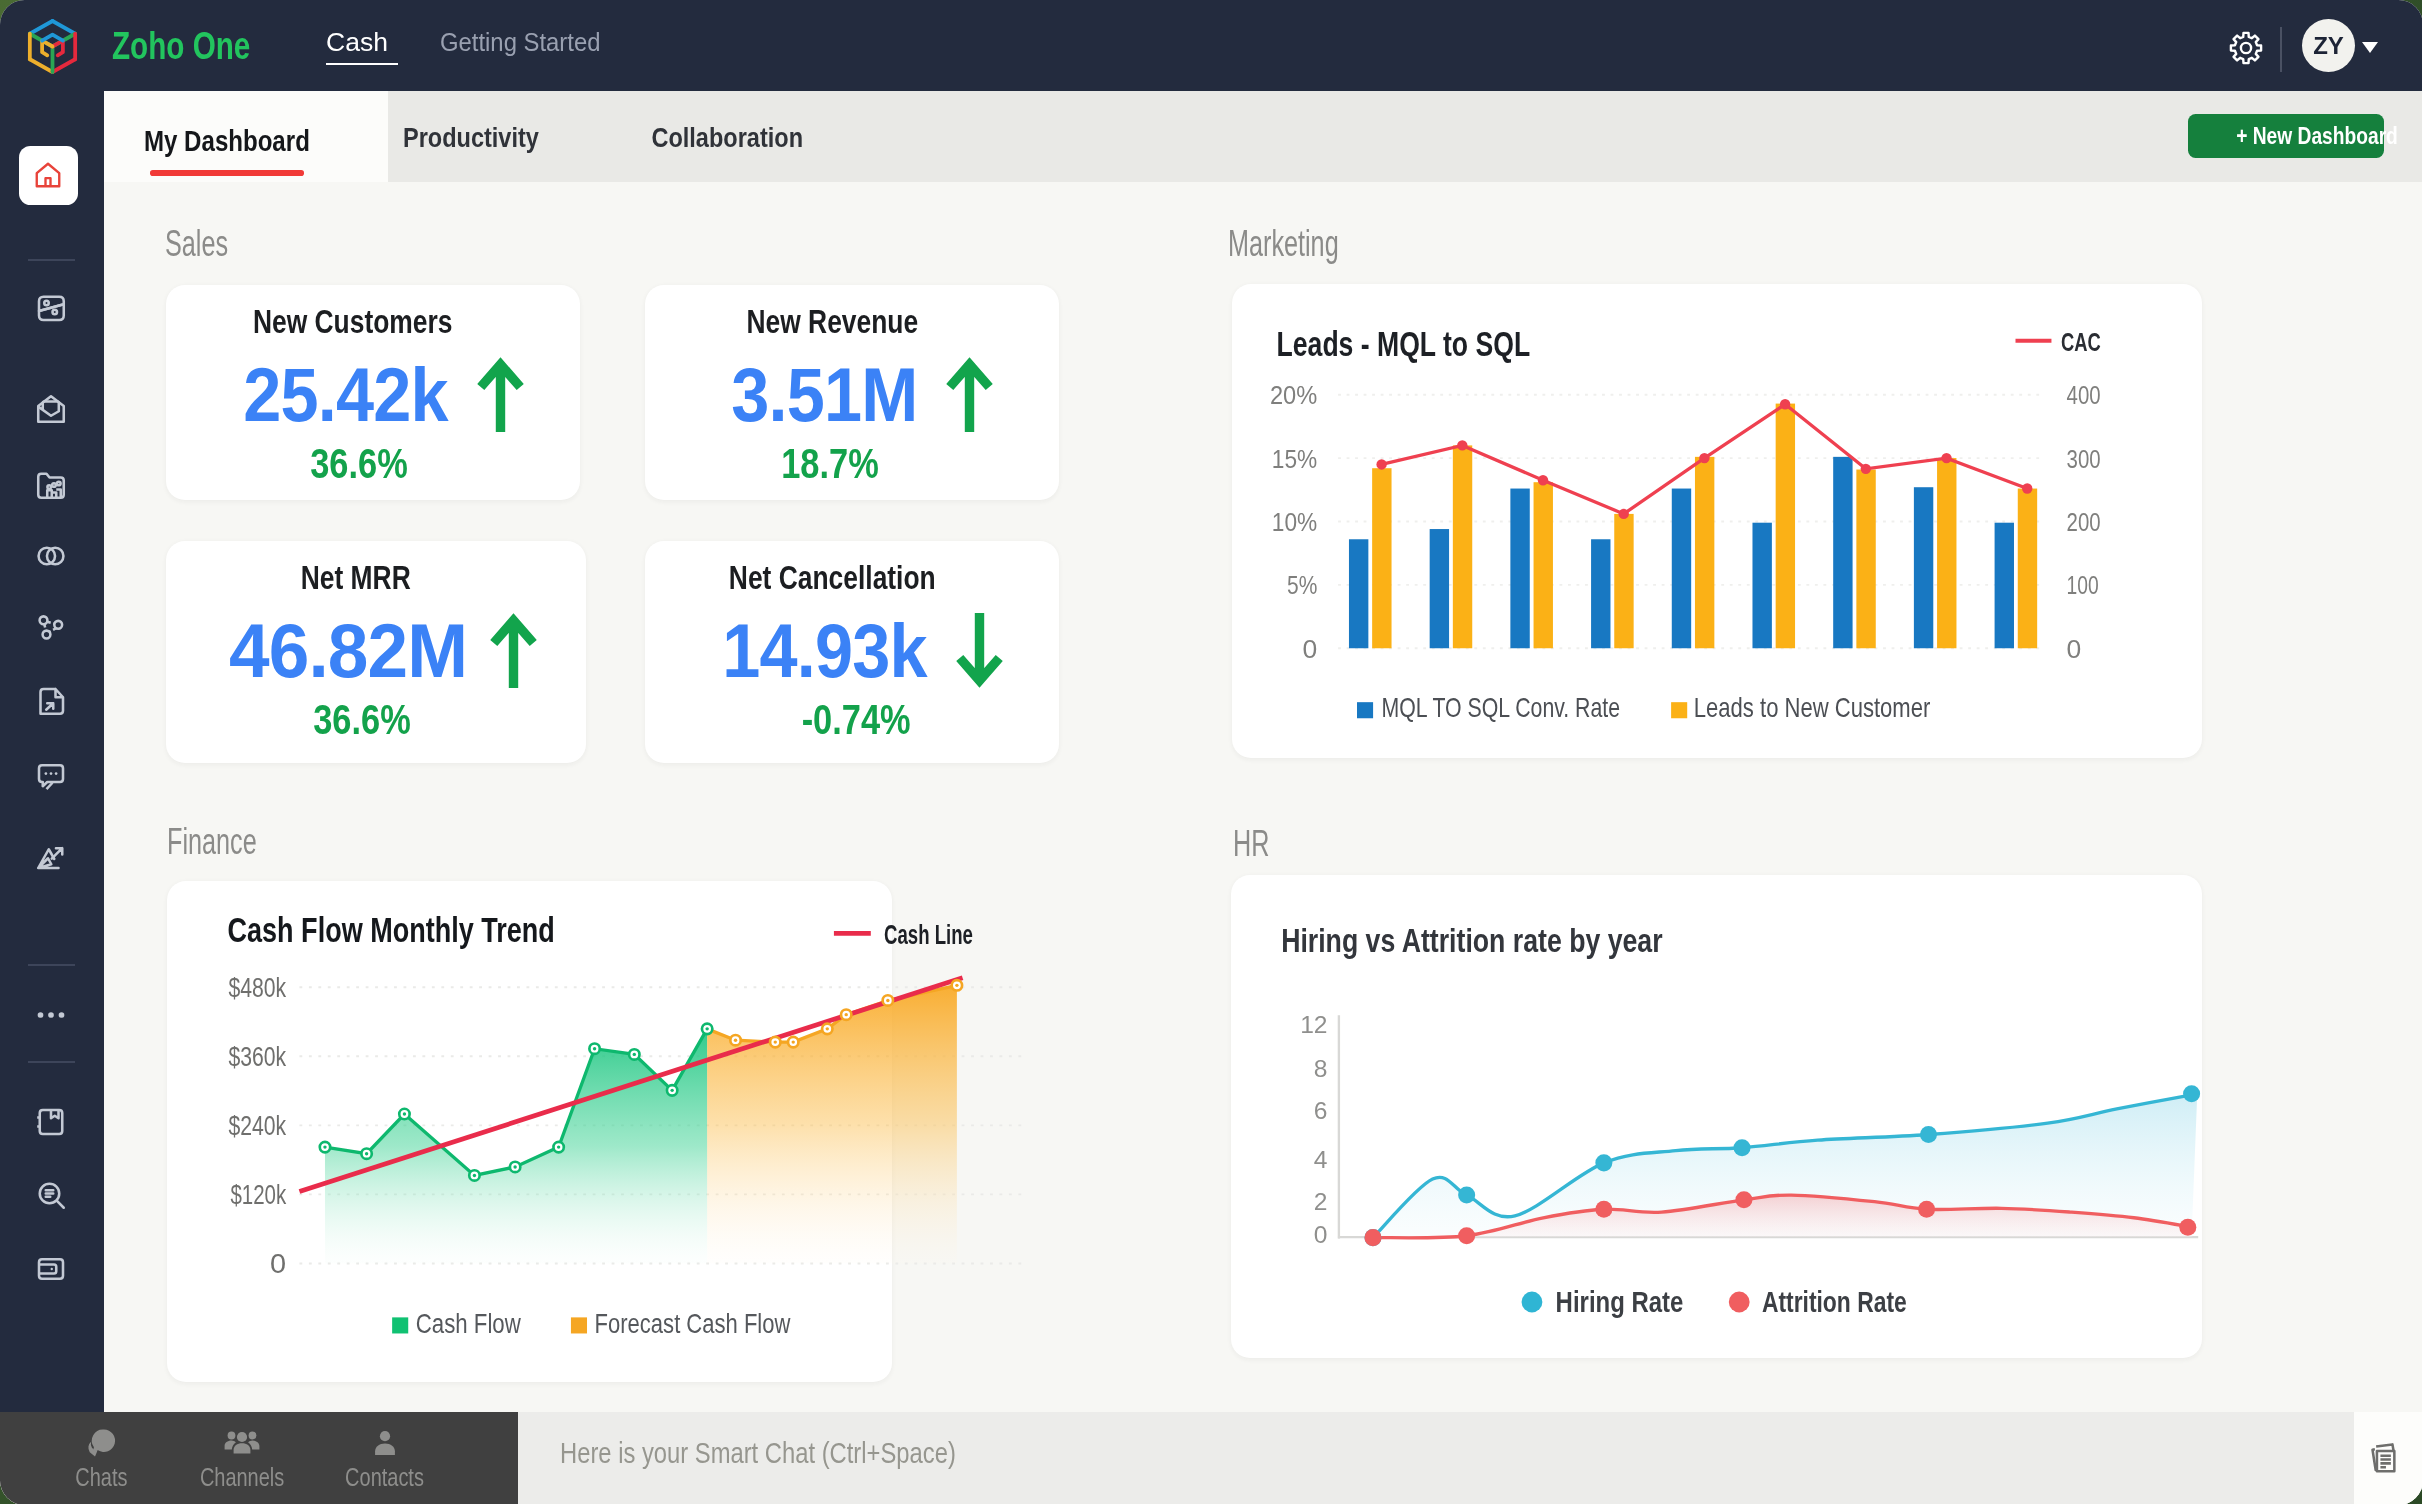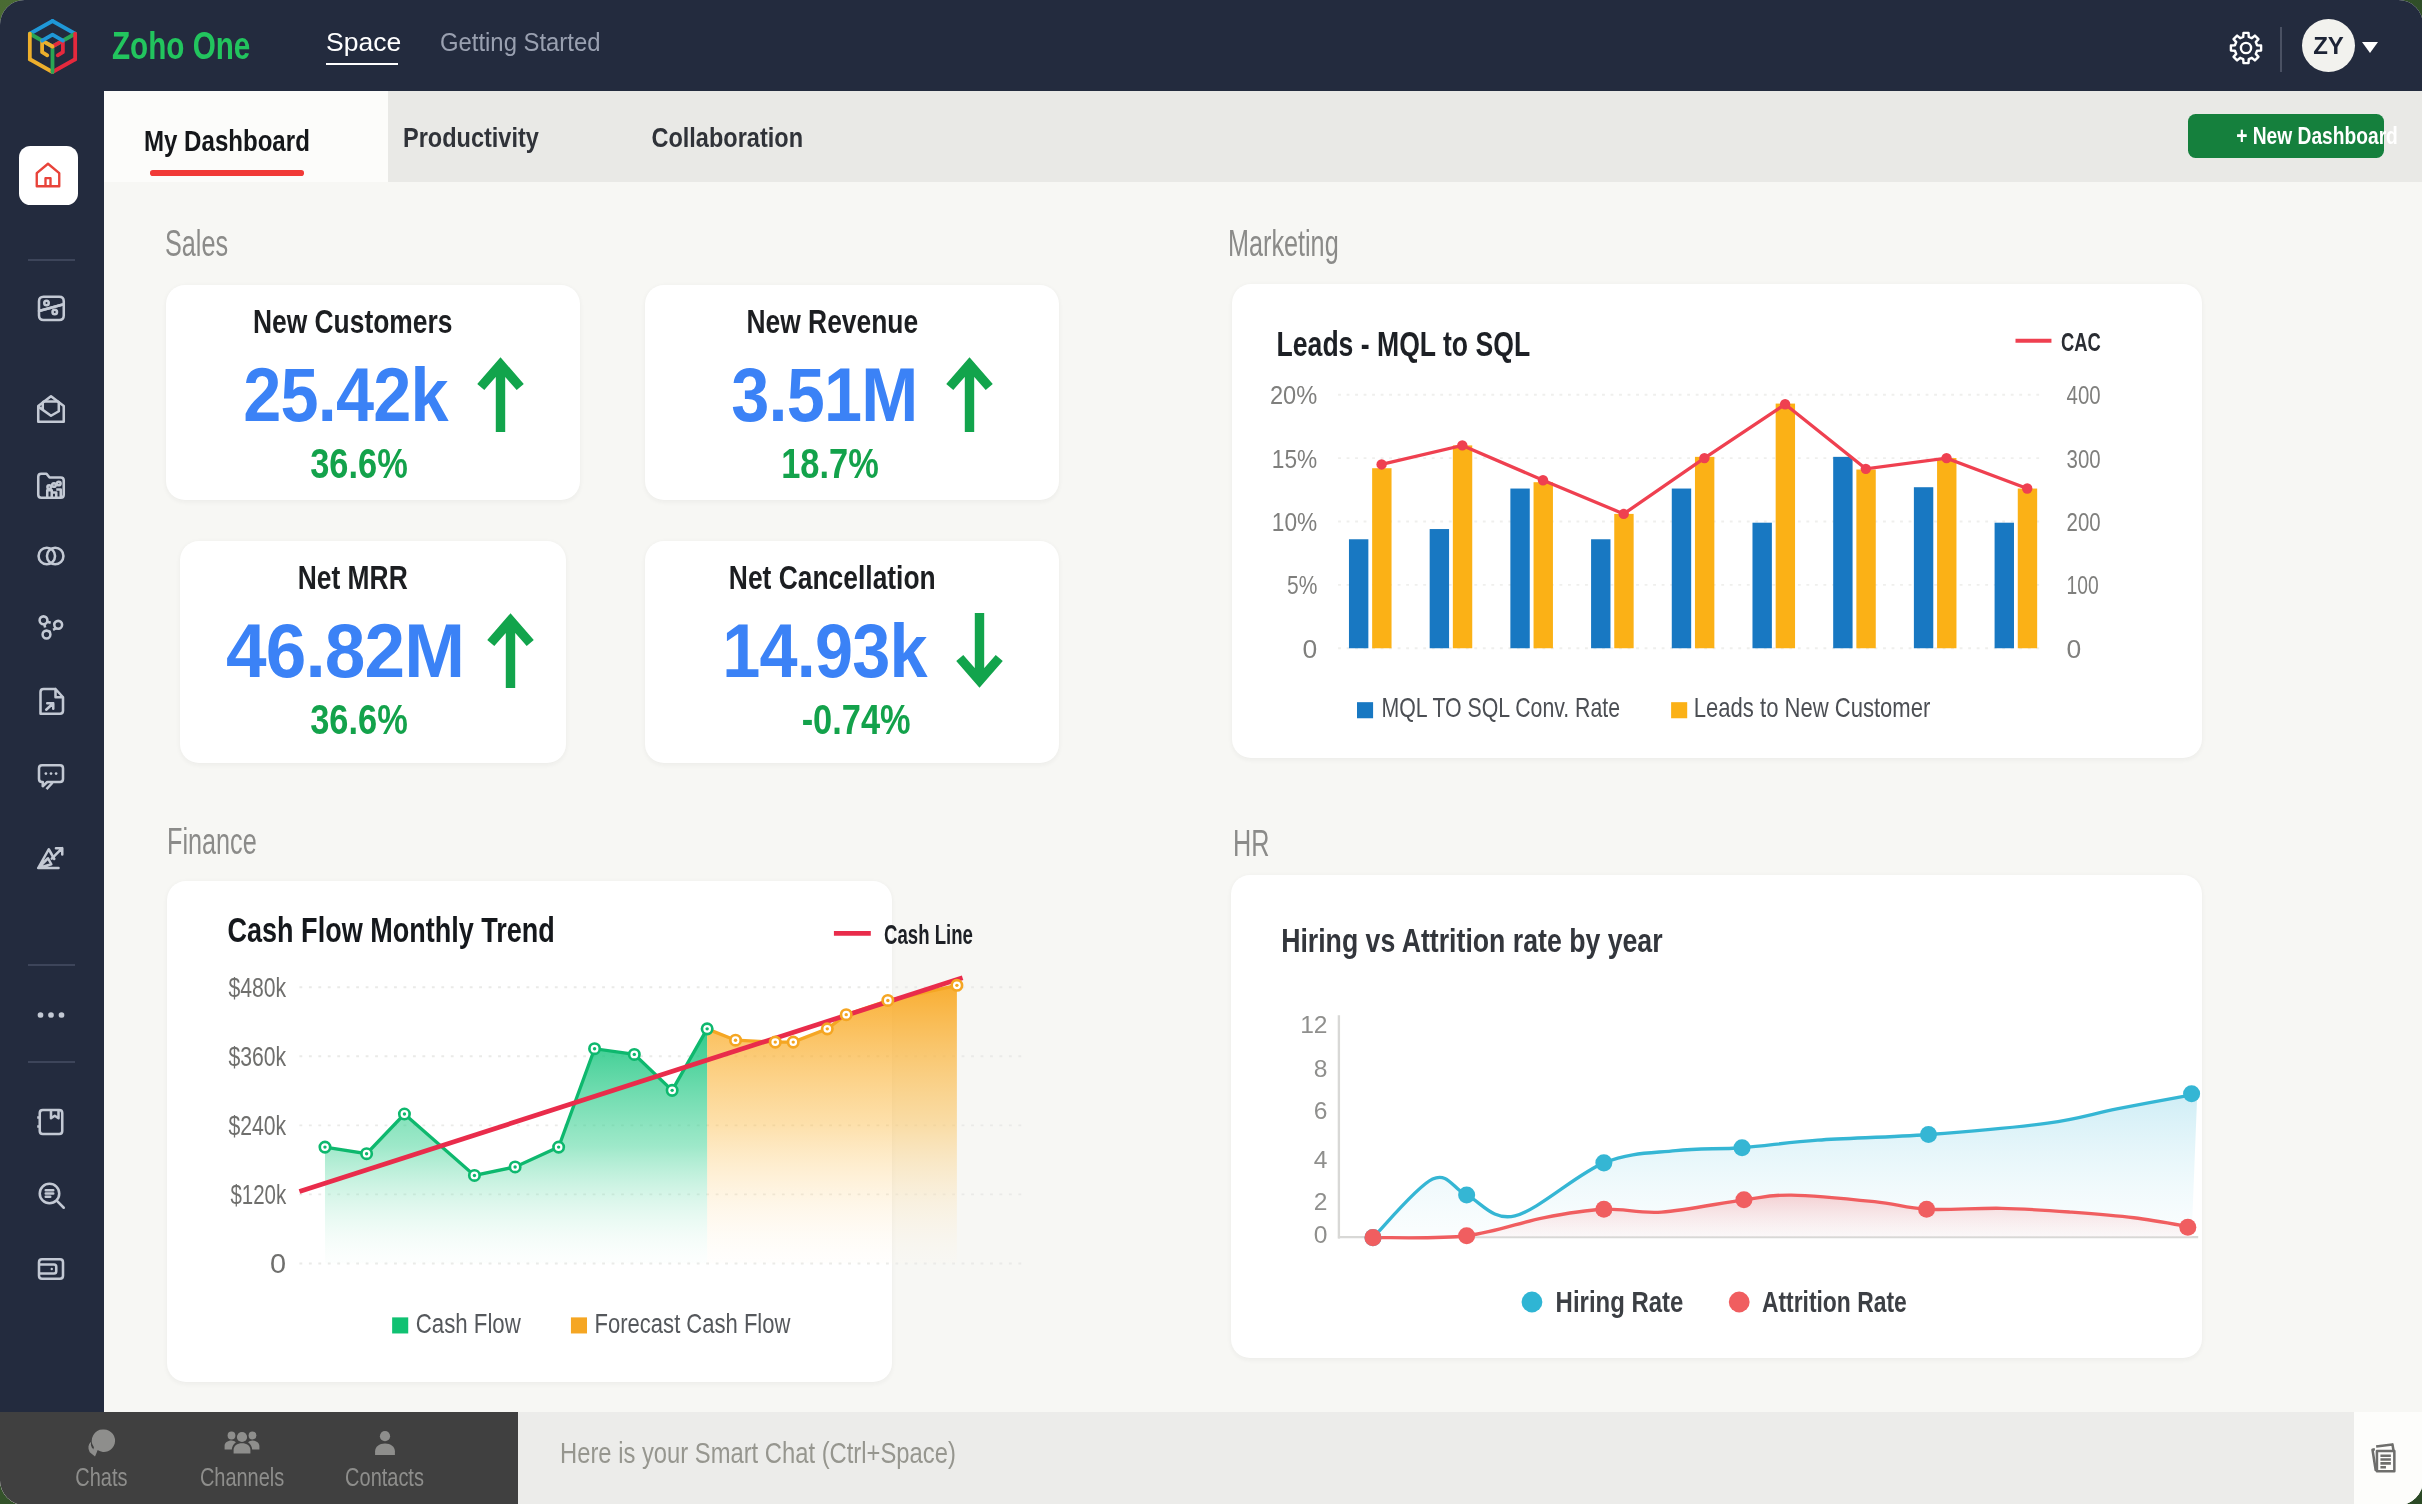--- a/index.html
+++ b/index.html
@@ -69,21 +69,21 @@
       <path d="M3 16.5 L3 43.5" stroke="#eeaf2c"></path>
       <path d="M3 43.5 L27 57" stroke="#eeaf2c"></path>
       <path d="M51 16.5 L51 43.5" stroke="#e5293d"></path>
       <path d="M51 43.5 L27 57" stroke="#e5293d"></path>
       <path d="M27 30 L27 57" stroke="#2aa653"></path>
       <path d="M27 30 L38 23.8 L38 36 L32.5 39.3" stroke="#e5293d" fill="none"></path>
       <path d="M27 30 L16 23.8 L16 36 L21.5 39.3" stroke="#eeaf2c" fill="none"></path>
       <path d="M16 23.8 L27 17.5 L38 23.8" stroke="#1f98d8" fill="none"></path>
     </svg>
     <div class="brand"><span>Zoho One</span></div>
-    <div class="nav-home">Space</div>
+    <div class="nav-home">Cash</div>
     <div class="nav-start"><span>Getting Started</span></div>
     <svg id="gear" width="36" height="36" viewBox="0 0 24 24" fill="none" stroke="#fff" stroke-width="1.6" stroke-linejoin="round">
         <path d="M10.33,1.94 L13.67,1.94 L13.84,4.63 L15.91,5.48 L17.93,3.70 L20.30,6.07 L18.52,8.09 L19.37,10.16 L22.06,10.33 L22.06,13.67 L19.37,13.84 L18.52,15.91 L20.30,17.93 L17.93,20.30 L15.91,18.52 L13.84,19.37 L13.67,22.06 L10.33,22.06 L10.16,19.37 L8.09,18.52 L6.07,20.30 L3.70,17.93 L5.48,15.91 L4.63,13.84 L1.94,13.67 L1.94,10.33 L4.63,10.16 L5.48,8.09 L3.70,6.07 L6.07,3.70 L8.09,5.48 L10.16,4.63 Z"></path>
         <circle cx="12" cy="12" r="3.4"></circle>
       </svg>
     <div id="topdiv"></div>
     <div id="avatar">ZY</div>
     <div id="caret"></div>
   </div>
 
@@ -191,21 +191,21 @@
   <div class="card kpi" style="left:645px; top:285px; width:414px; height:215px;">
     <div class="kt"><span>New Revenue</span></div>
     <div class="kv">
         <span class="n">3.51M</span> 
         <svg width="47" height="79" viewBox="0 0 50 84">
           <path d="M25 82 L25 12 M4 34 L25 10 L46 34" fill="none" stroke="#12a44c" stroke-width="10"></path>
         </svg>
       </div>
     <div class="kp" style="padding-right:44px"><span>18.7%</span></div>
   </div>
-  <div class="card kpi" style="left:180px; top:541px; width:386px; height:222px;">
+  <div class="card kpi" style="left:166px; top:541px; width:420px; height:222px;">
     <div class="kt"><span>Net MRR</span></div>
     <div class="kv">
         <span class="n" style="transform:scaleX(0.96)">46.82M</span> 
         <svg width="47" height="79" viewBox="0 0 50 84">
           <path d="M25 82 L25 12 M4 34 L25 10 L46 34" fill="none" stroke="#12a44c" stroke-width="10"></path>
         </svg>
       </div>
     <div class="kp"><span>36.6%</span></div>
   </div>
   <div class="card kpi" style="left:645px; top:541px; width:414px; height:222px;">

